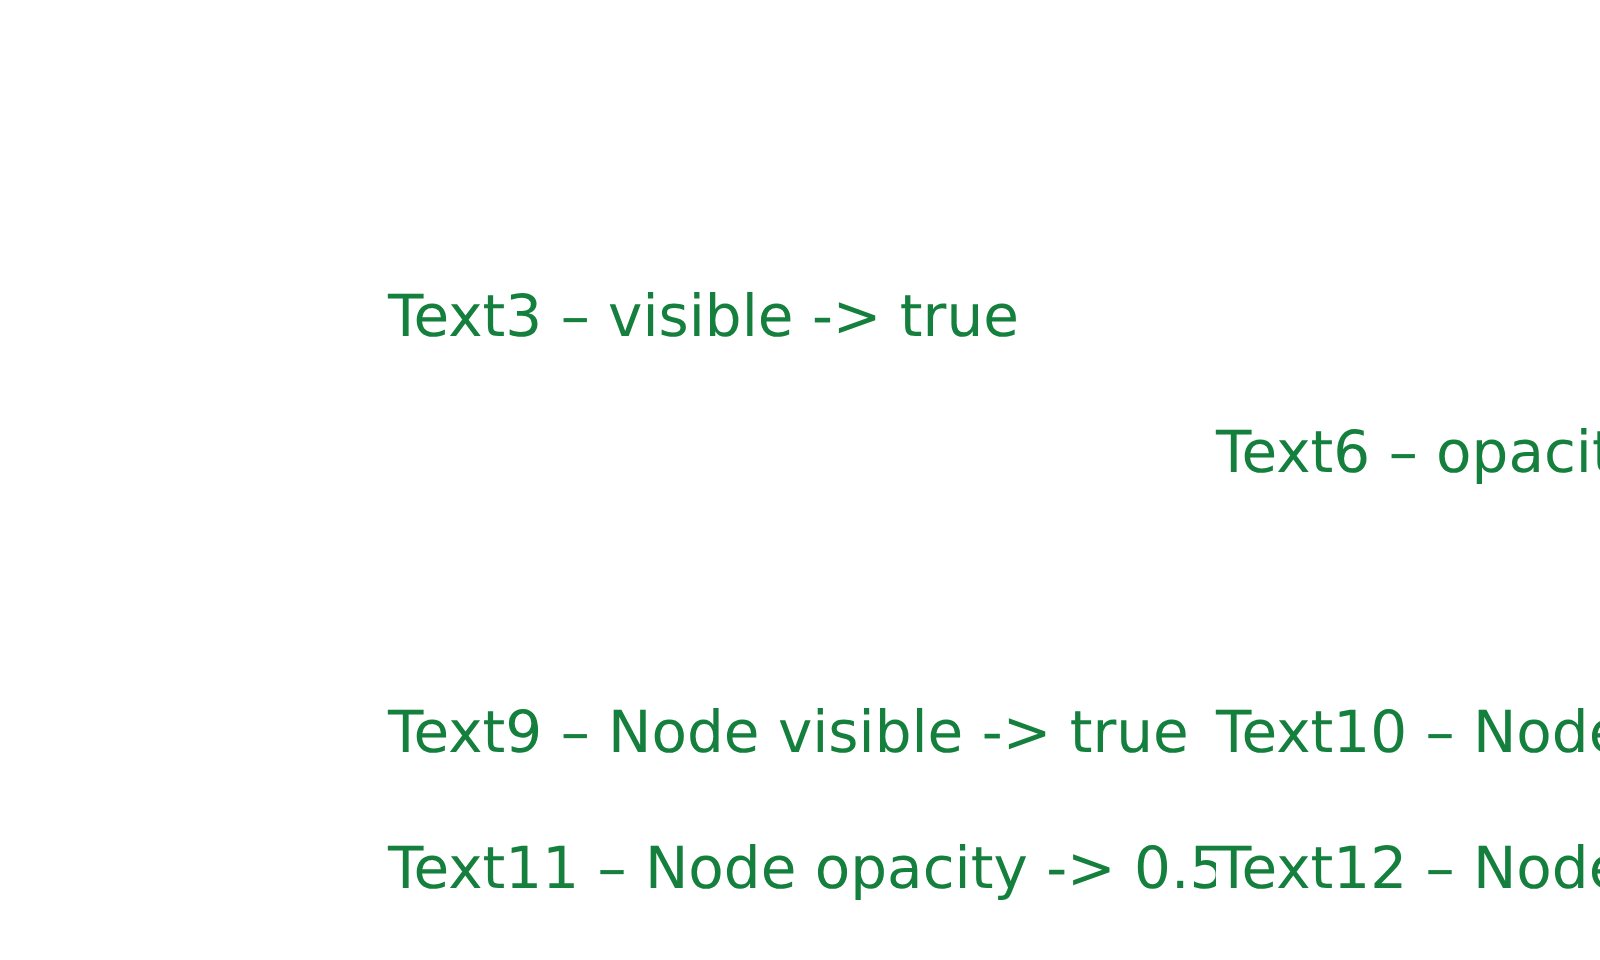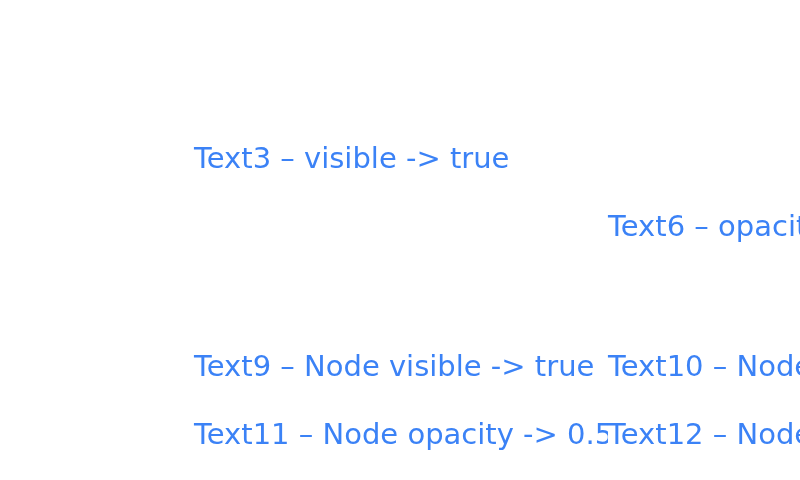--- a/index.html
+++ b/index.html
@@ -16,21 +16,21 @@
   #canvas {
     position: relative;
     width: 800px;
     height: 480px;
     background: #ffffff;
     overflow: hidden;
   }
   .text-label {
     position: absolute;
     white-space: pre;
-    color: #3b82f6;
+    color: #15803d;
     font-family: "DejaVu Sans", sans-serif;
     font-size: 29px;
     line-height: 1;
     letter-spacing: 0px;
   }
   
   .text-label.overlay {
     background: #ffffff;
   }
   .row-1 { left: 194px; top: 144px; }

